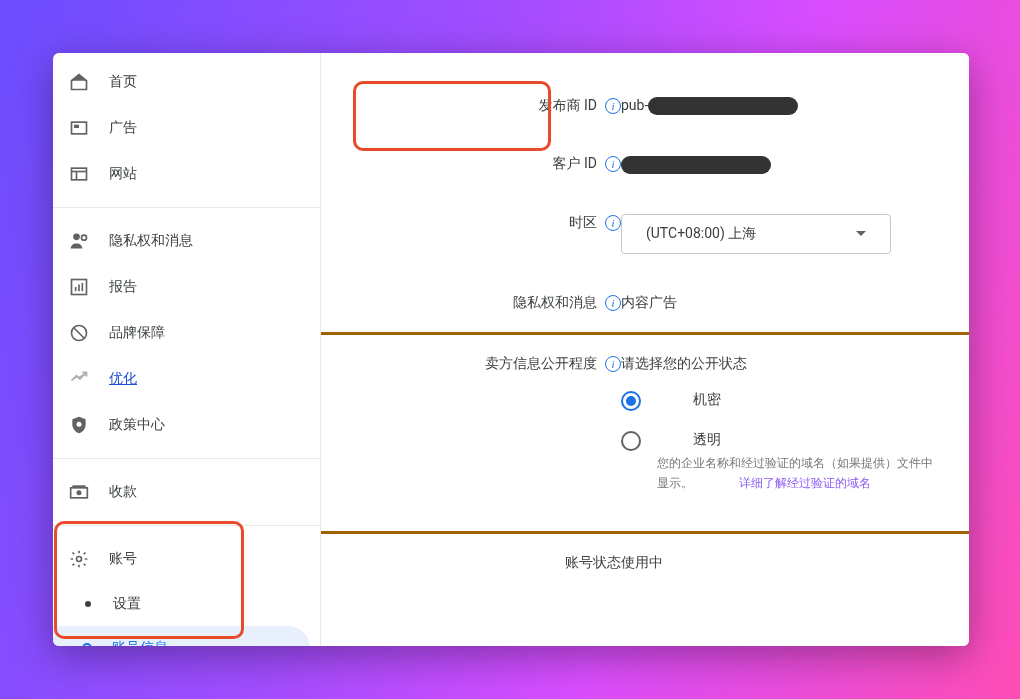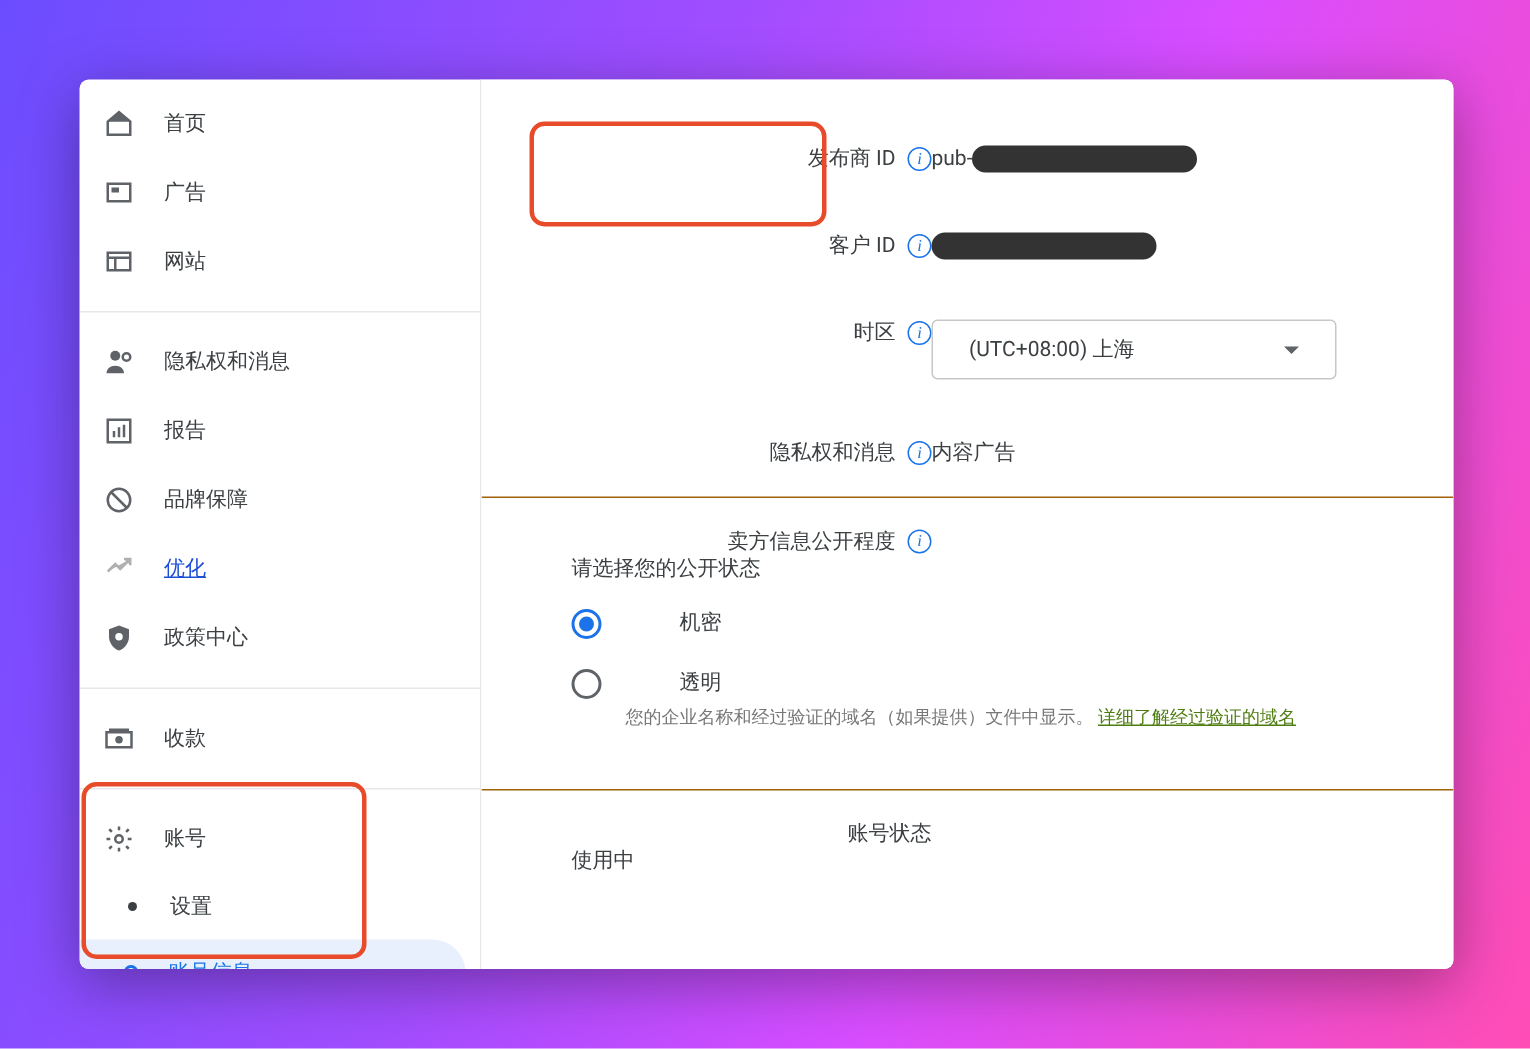--- a/index.html
+++ b/index.html
@@ -111,22 +111,21 @@
     padding: 24px 0 0 0;
   }
   .row {
     display: flex;
     align-items: flex-start;
     padding: 20px 36px 20px 60px;
     font-size: 14px;
     color: #3c4043;
   }
   .row.bordered {
-    border-top: 1px solid #a16207;
-    flex-direction: column;
+    border-top: 3px solid #a16207;
   }
   .row .label {
     width: 240px;
     display: flex;
     align-items: center;
     flex-shrink: 0;
     justify-content: flex-end;
   }
   .row .label .info-icon {
     margin-left: 8px;
@@ -176,21 +175,21 @@
     cursor: pointer;
   }
   .radio.checked { border-color: #1a73e8; }
   .radio.checked::after {
     content: ""; position: absolute; left: 3px; top: 3px; width: 10px; height: 10px;
     background: #1a73e8; border-radius: 50%;
   }
   .radio-text { }
   .radio-title { font-size: 14px; color: #3c4043; margin-bottom: 4px; margin-left: 36px; }
   .radio-desc { font-size: 12px; color: #777; line-height: 1.7; }
-  .radio-desc a { color: #4d7c0f; text-decoration: underline; cursor: pointer; }
+  .radio-desc a { color: #8b5cf6; cursor: pointer; margin-left: 43px; }
   .highlight-content {
     position: absolute;
     left: 32px;
     top: 28px;
     width: 198px;
     height: 70px;
     border: 3px solid #e84b2a;
     border-radius: 10px;
     pointer-events: none;
     z-index: 5;

